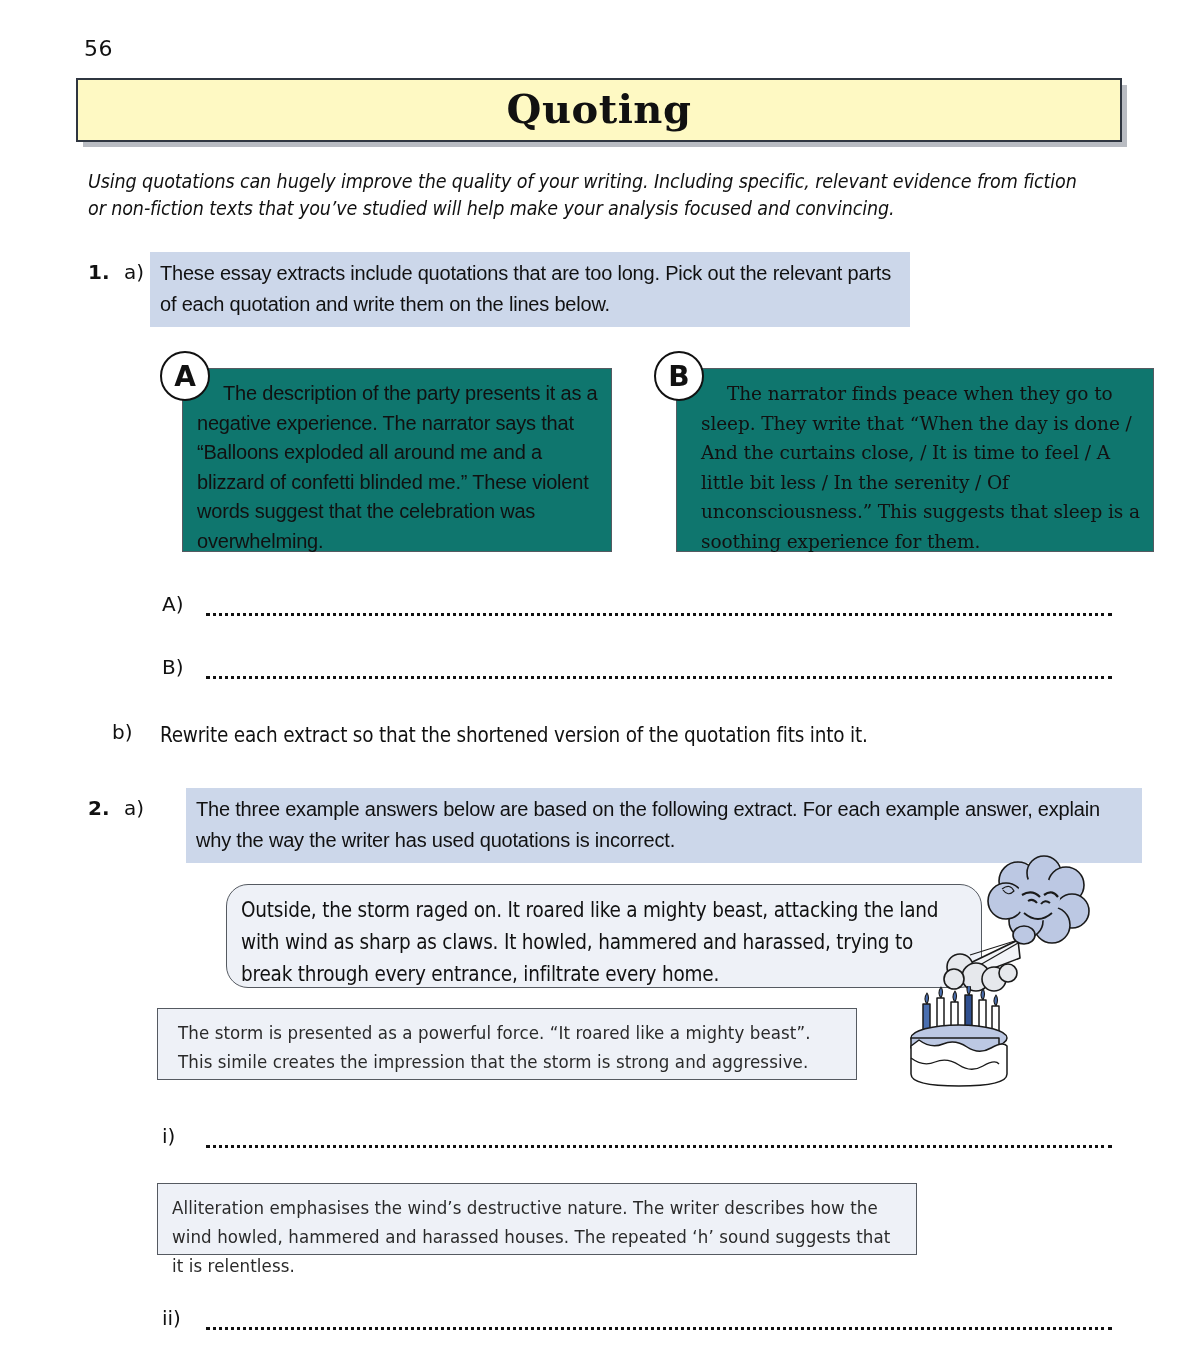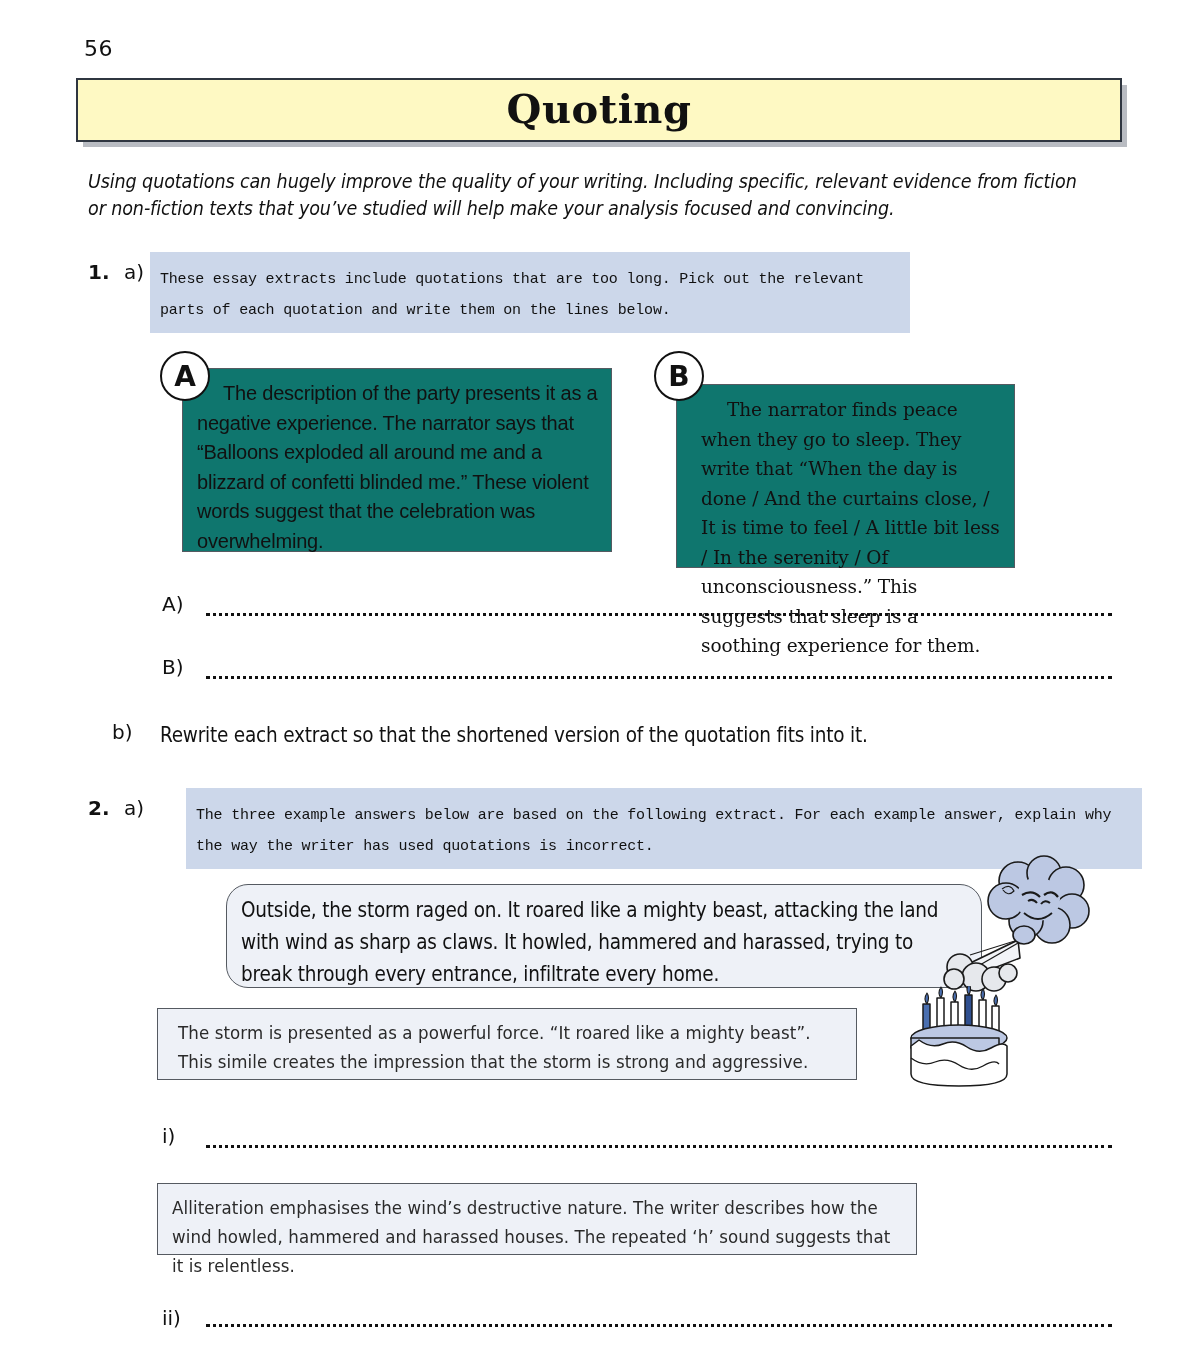--- a/index.html
+++ b/index.html
@@ -79,25 +79,25 @@
     position: absolute;
     font-family: "DejaVu Sans", sans-serif;
     font-size: 20px;
     color: #111;
   }
 
   
   .instruction {
     position: absolute;
     background: #ccd7ea;
-    font-family: Liberation Mono, monospace;
-    font-size: 15px;
+    font-family: Liberation Sans, sans-serif;
+    font-size: 20px;
     line-height: 31px;
     color: #111;
-    padding: 12px 10px 7px 10px;
+    padding: 6px 10px 7px 10px;
     box-sizing: border-box;
     letter-spacing: -0.2px;
   }
 
   
   .extract-box {
     position: absolute;
     background: #0f766e;
     border: 1.5px solid #555a61;
     box-sizing: border-box;
@@ -211,21 +211,21 @@
 <div class="q-letter" style="left:124px; top:260px;">a)</div>
 
 <div class="instruction" style="left:150px; top:252px; width:760px;">These essay extracts include quotations that are too long.  Pick out the relevant parts of each quotation and write them on the lines below.</div>
 
 <div class="letter-badge" style="left:160px; top:351px;">A</div>
 <div class="extract-box sans" style="left:182px; top:368px; width:430px; height:184px;">
   <span class="indent"></span><span>The description of the party presents it as a negative experience.  The narrator says that “Balloons exploded all around me and a blizzard of confetti blinded me.”  These violent words suggest that the celebration was overwhelming.</span>
 </div>
 
 <div class="letter-badge" style="left:654px; top:351px;">B</div>
-<div class="extract-box serif" style="left:676px; top:384px; width:339px; height:184px;padding-left:24px;">
+<div class="extract-box serif" style="left:676px; top:368px; width:478px; height:184px;padding-left:24px;">
   <span class="indent"></span><span>The narrator finds peace when they go to sleep.  They write that “When the day is done / And the curtains close, / It is time to feel / A little bit less / In the serenity / Of unconsciousness.”  This suggests that sleep is a soothing experience for them.</span>
 </div>
 
 <div class="answer-row" style="left:162px; top:592px; width:950px;">
   <span class="answer-label">A)</span>
   <span class="dots"></span>
 </div>
 
 <div class="answer-row" style="left:162px; top:655px; width:950px;">
   <span class="answer-label">B)</span>
@@ -313,16 +313,16 @@
   </svg>
 </div>
 
 <div class="answer-row" style="left:162px; top:1124px; width:950px;">
   <span class="answer-label">i)</span>
   <span class="dots"></span>
 </div>
 
 <div class="hand-box" style="left:157px; top:1183px; width:760px; height:72px;">Alliteration emphasises the wind’s destructive nature.  The writer describes how the wind howled, hammered and harassed houses.  The repeated ‘h’ sound suggests that it is relentless.</div>
 
-<div class="answer-row" style="left:162px; top:1306px; width:950px;align-items:center;">
+<div class="answer-row" style="left:162px; top:1306px; width:950px;">
   <span class="answer-label">ii)</span>
   <span class="dots"></span>
 </div>
 
 </body></html>

